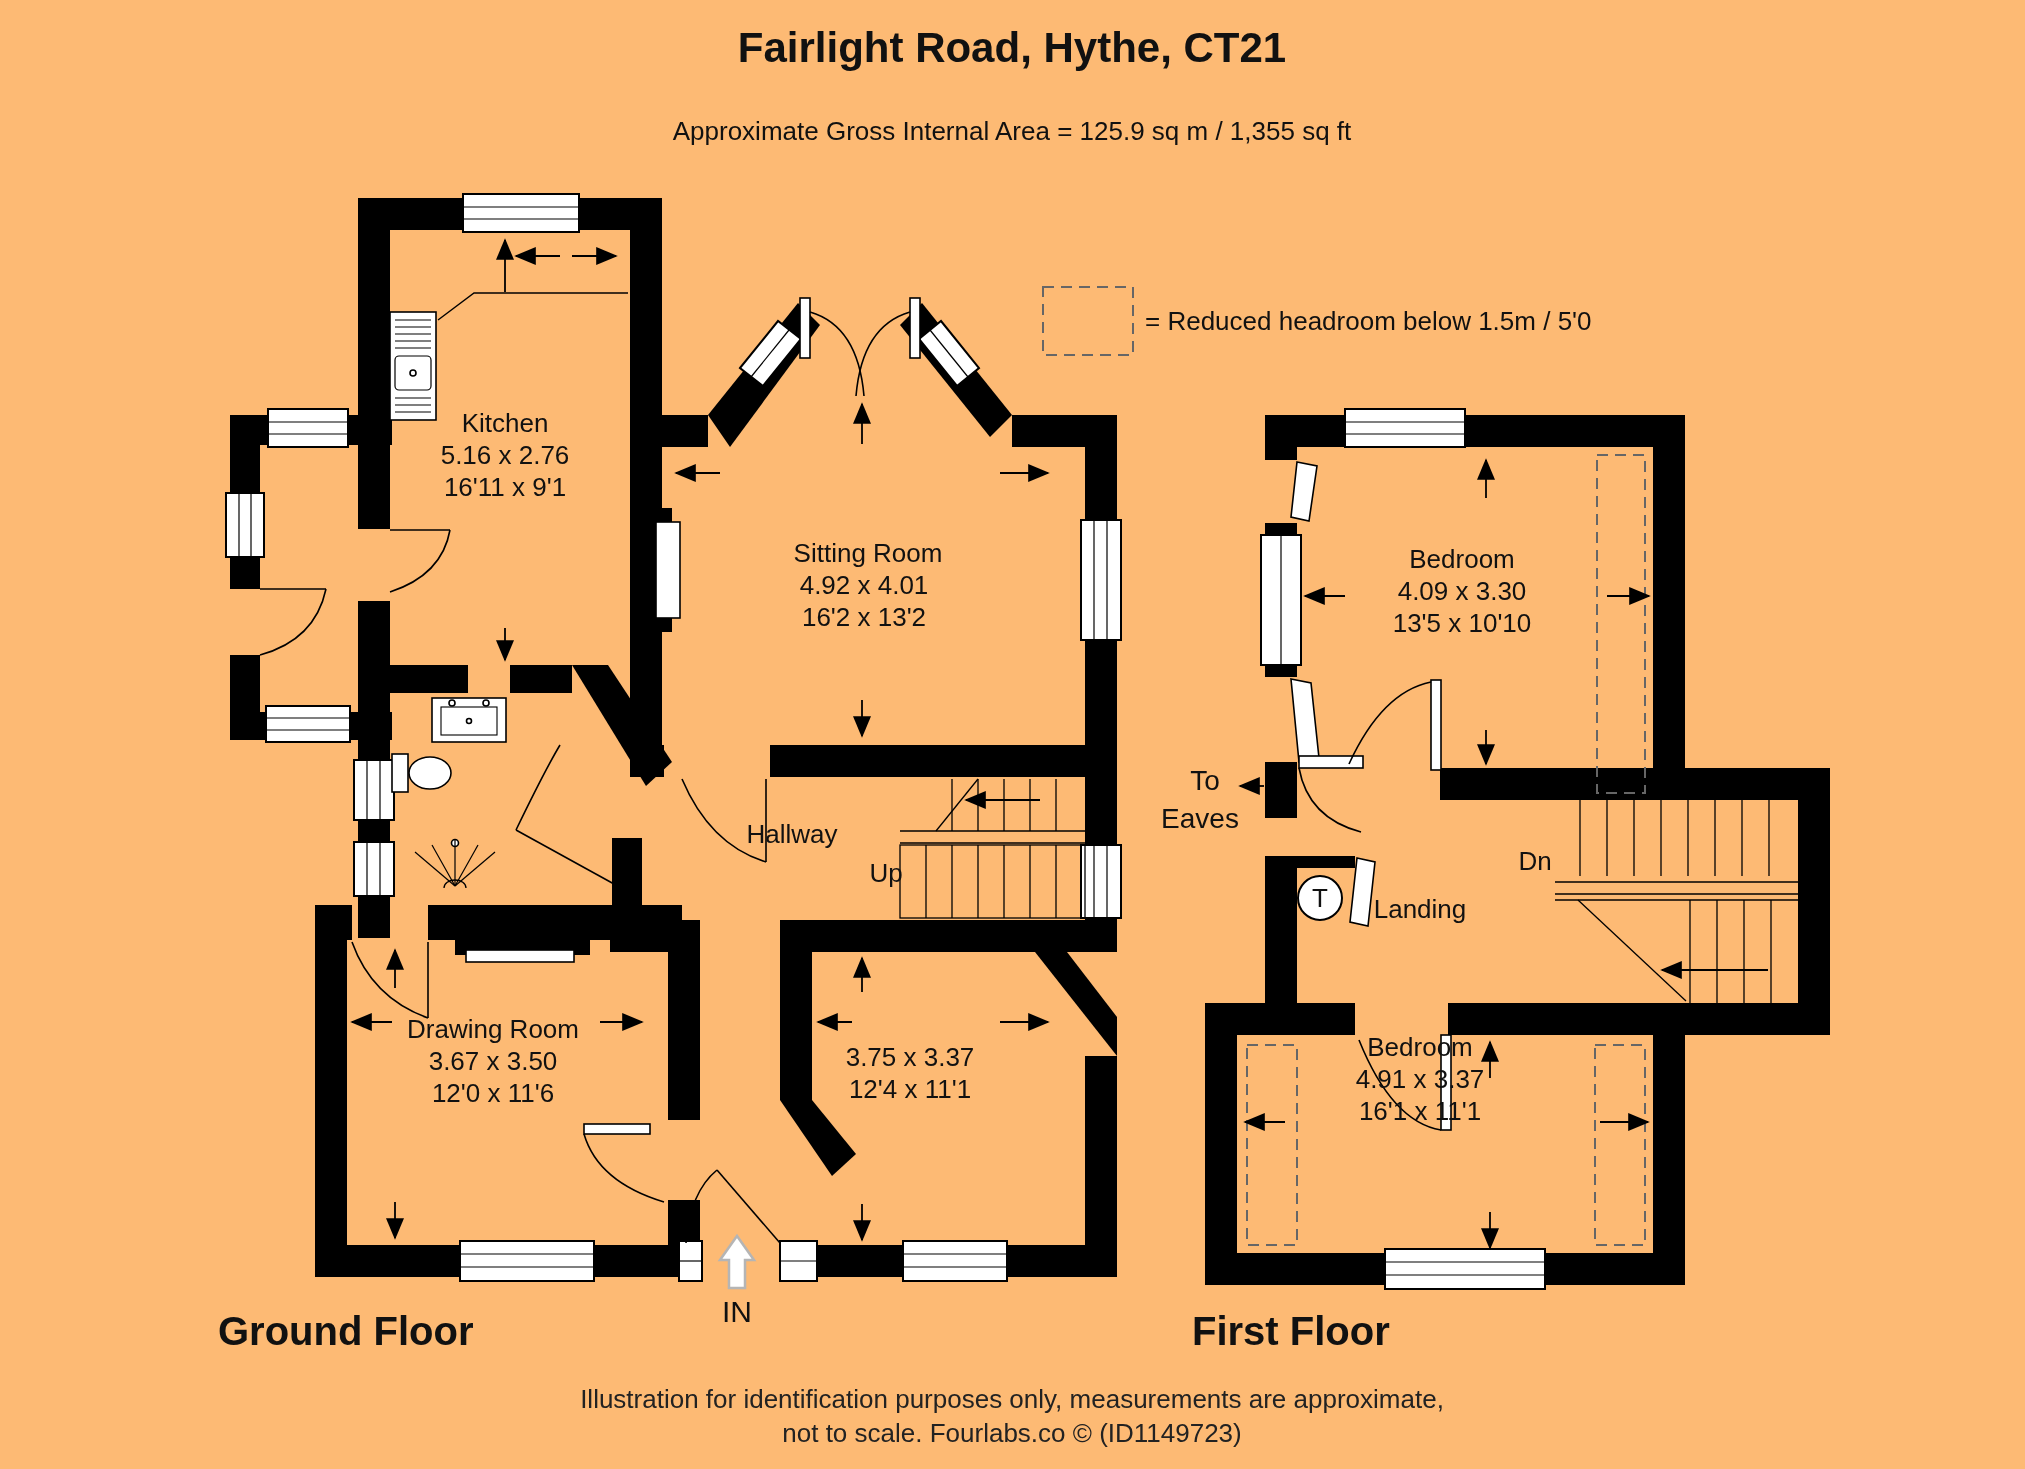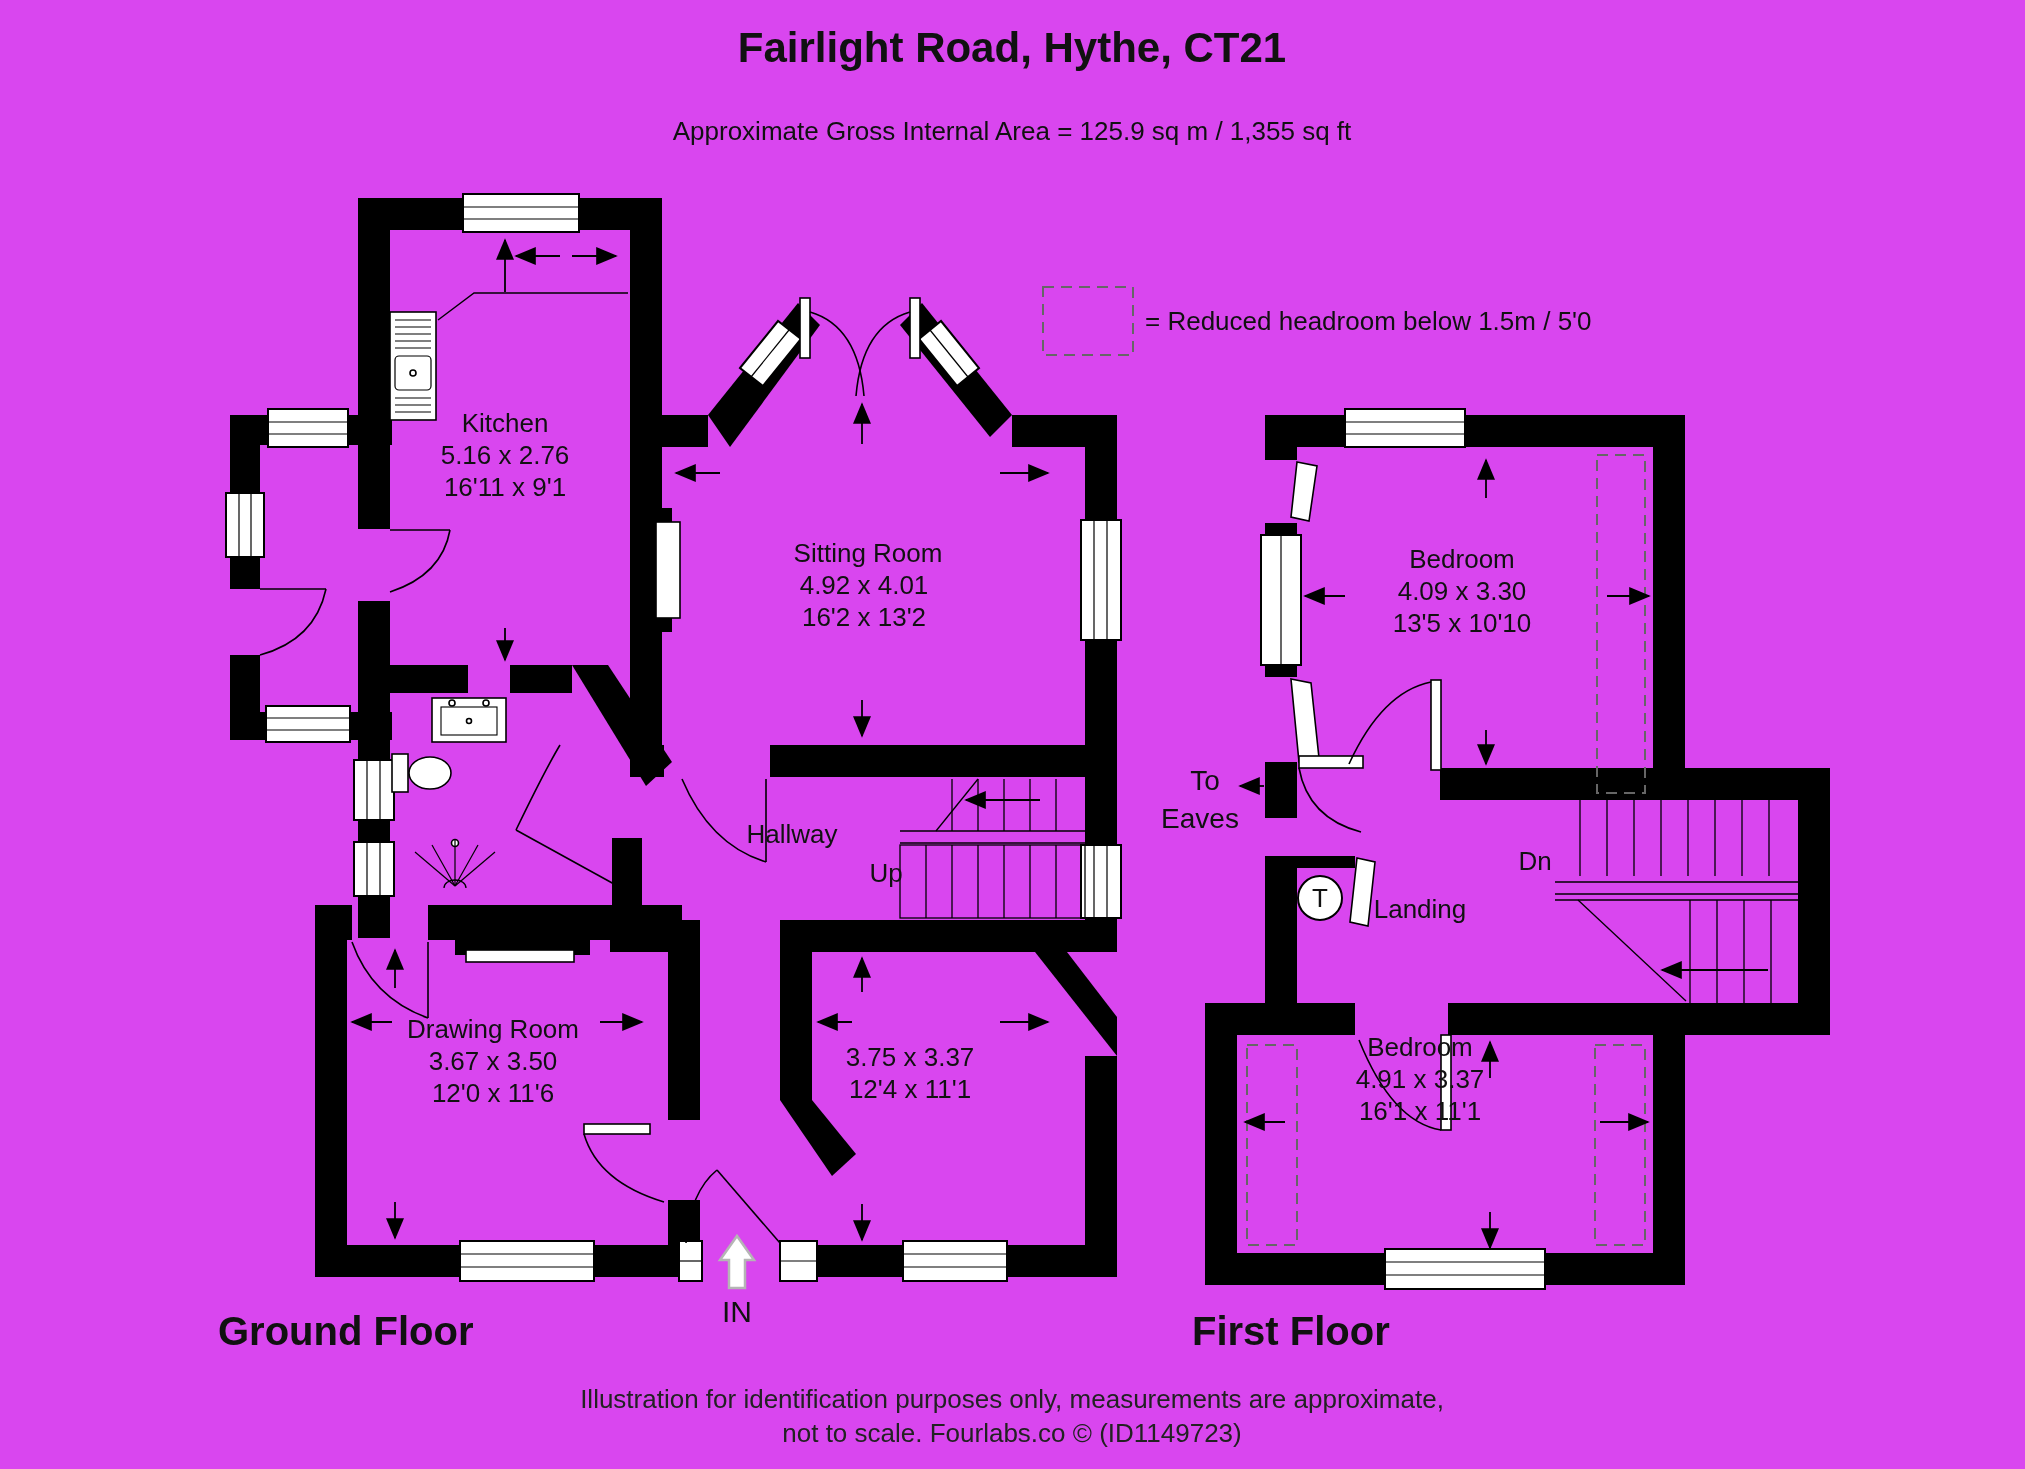--- a/index.html
+++ b/index.html
@@ -1,16 +1,16 @@
 <!DOCTYPE html>
 <html><head>
 <meta charset="utf-8">
 <style>
   html,body{margin:0;padding:0;background:#ffffff;}
-  .page{position:relative;width:2025px;height:1469px;background:#d946ef;overflow:hidden;
+  .page{position:relative;width:2025px;height:1469px;background:#fdba74;overflow:hidden;
         font-family:"Liberation Sans",sans-serif;}
   svg text{fill:#111;}
   .title   {font:bold 42px "Liberation Sans",sans-serif;text-anchor:middle;}
   .subtitle{font:26px "Liberation Sans",sans-serif;text-anchor:middle;}
   .floorlbl{font:bold 40px "Liberation Sans",sans-serif;}
   .lbl     {font:26px "Liberation Sans",sans-serif;text-anchor:middle;}
   .small   {font:27px "Liberation Sans",sans-serif;text-anchor:middle;}
   .footer  {font:26px "Liberation Sans",sans-serif;text-anchor:middle;fill:#222;}
   .wall    {fill:#000;stroke:none;}
   .win     {fill:#fff;stroke:#000;stroke-width:2;}

